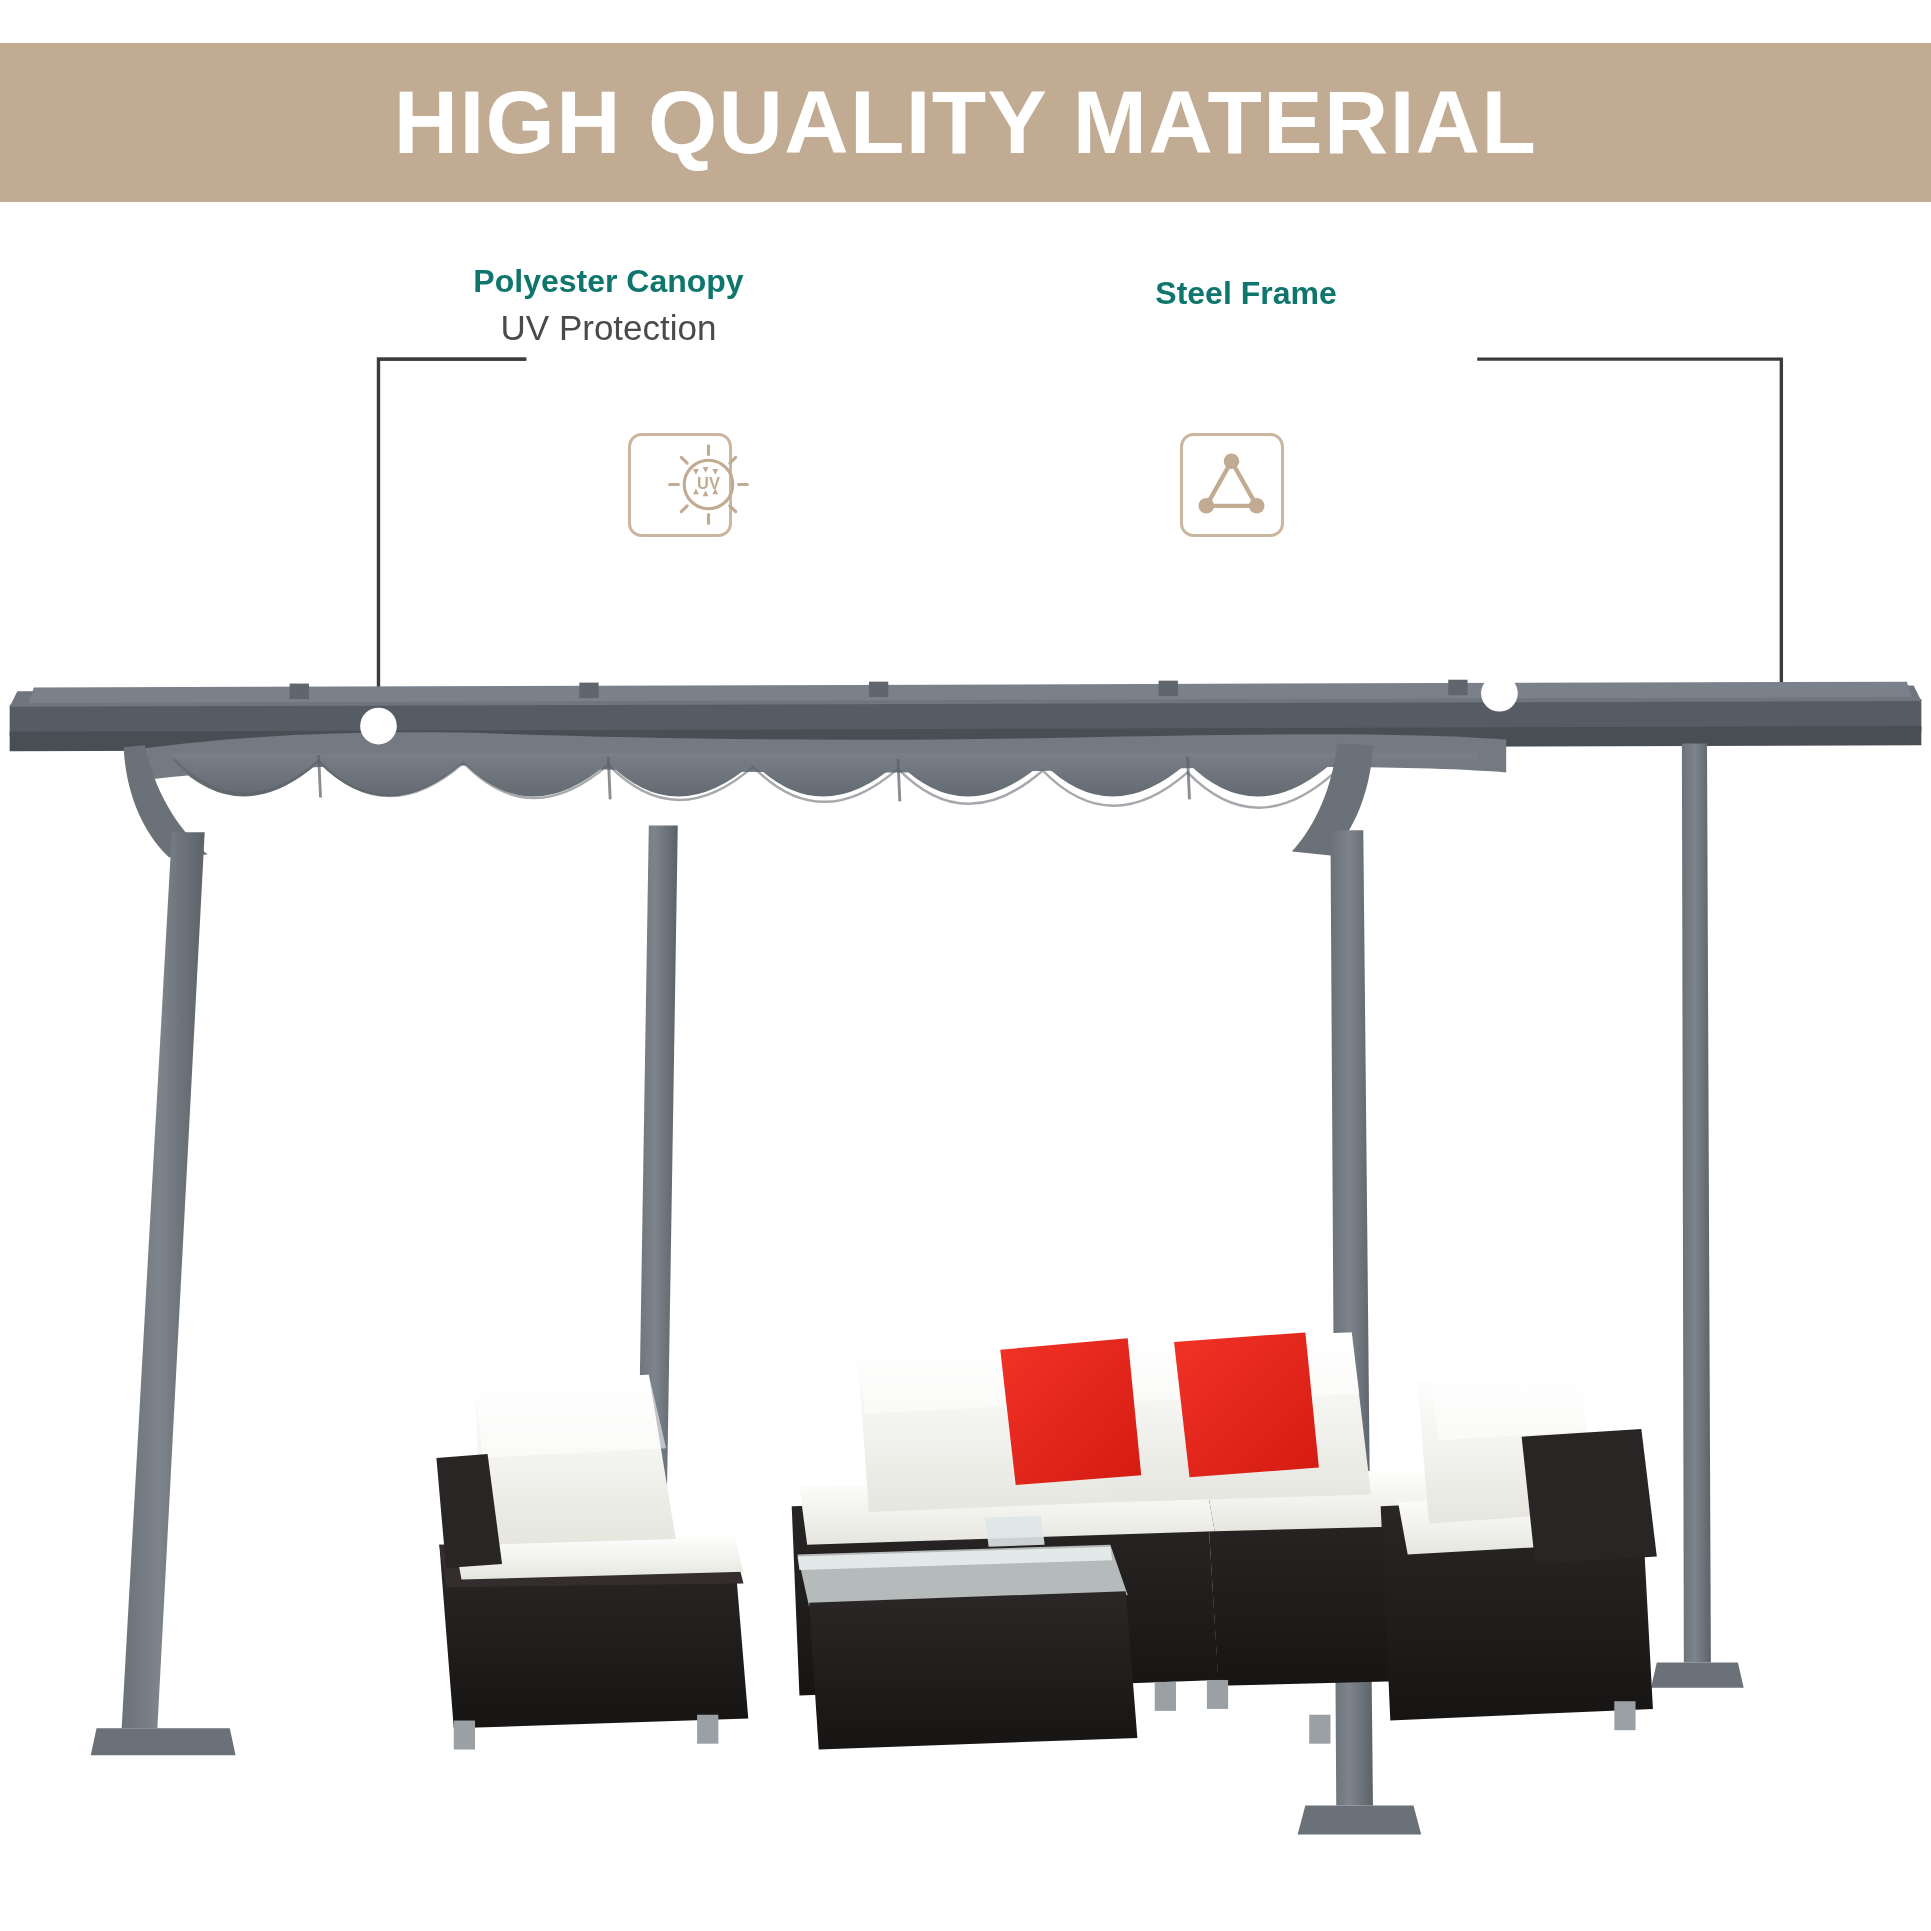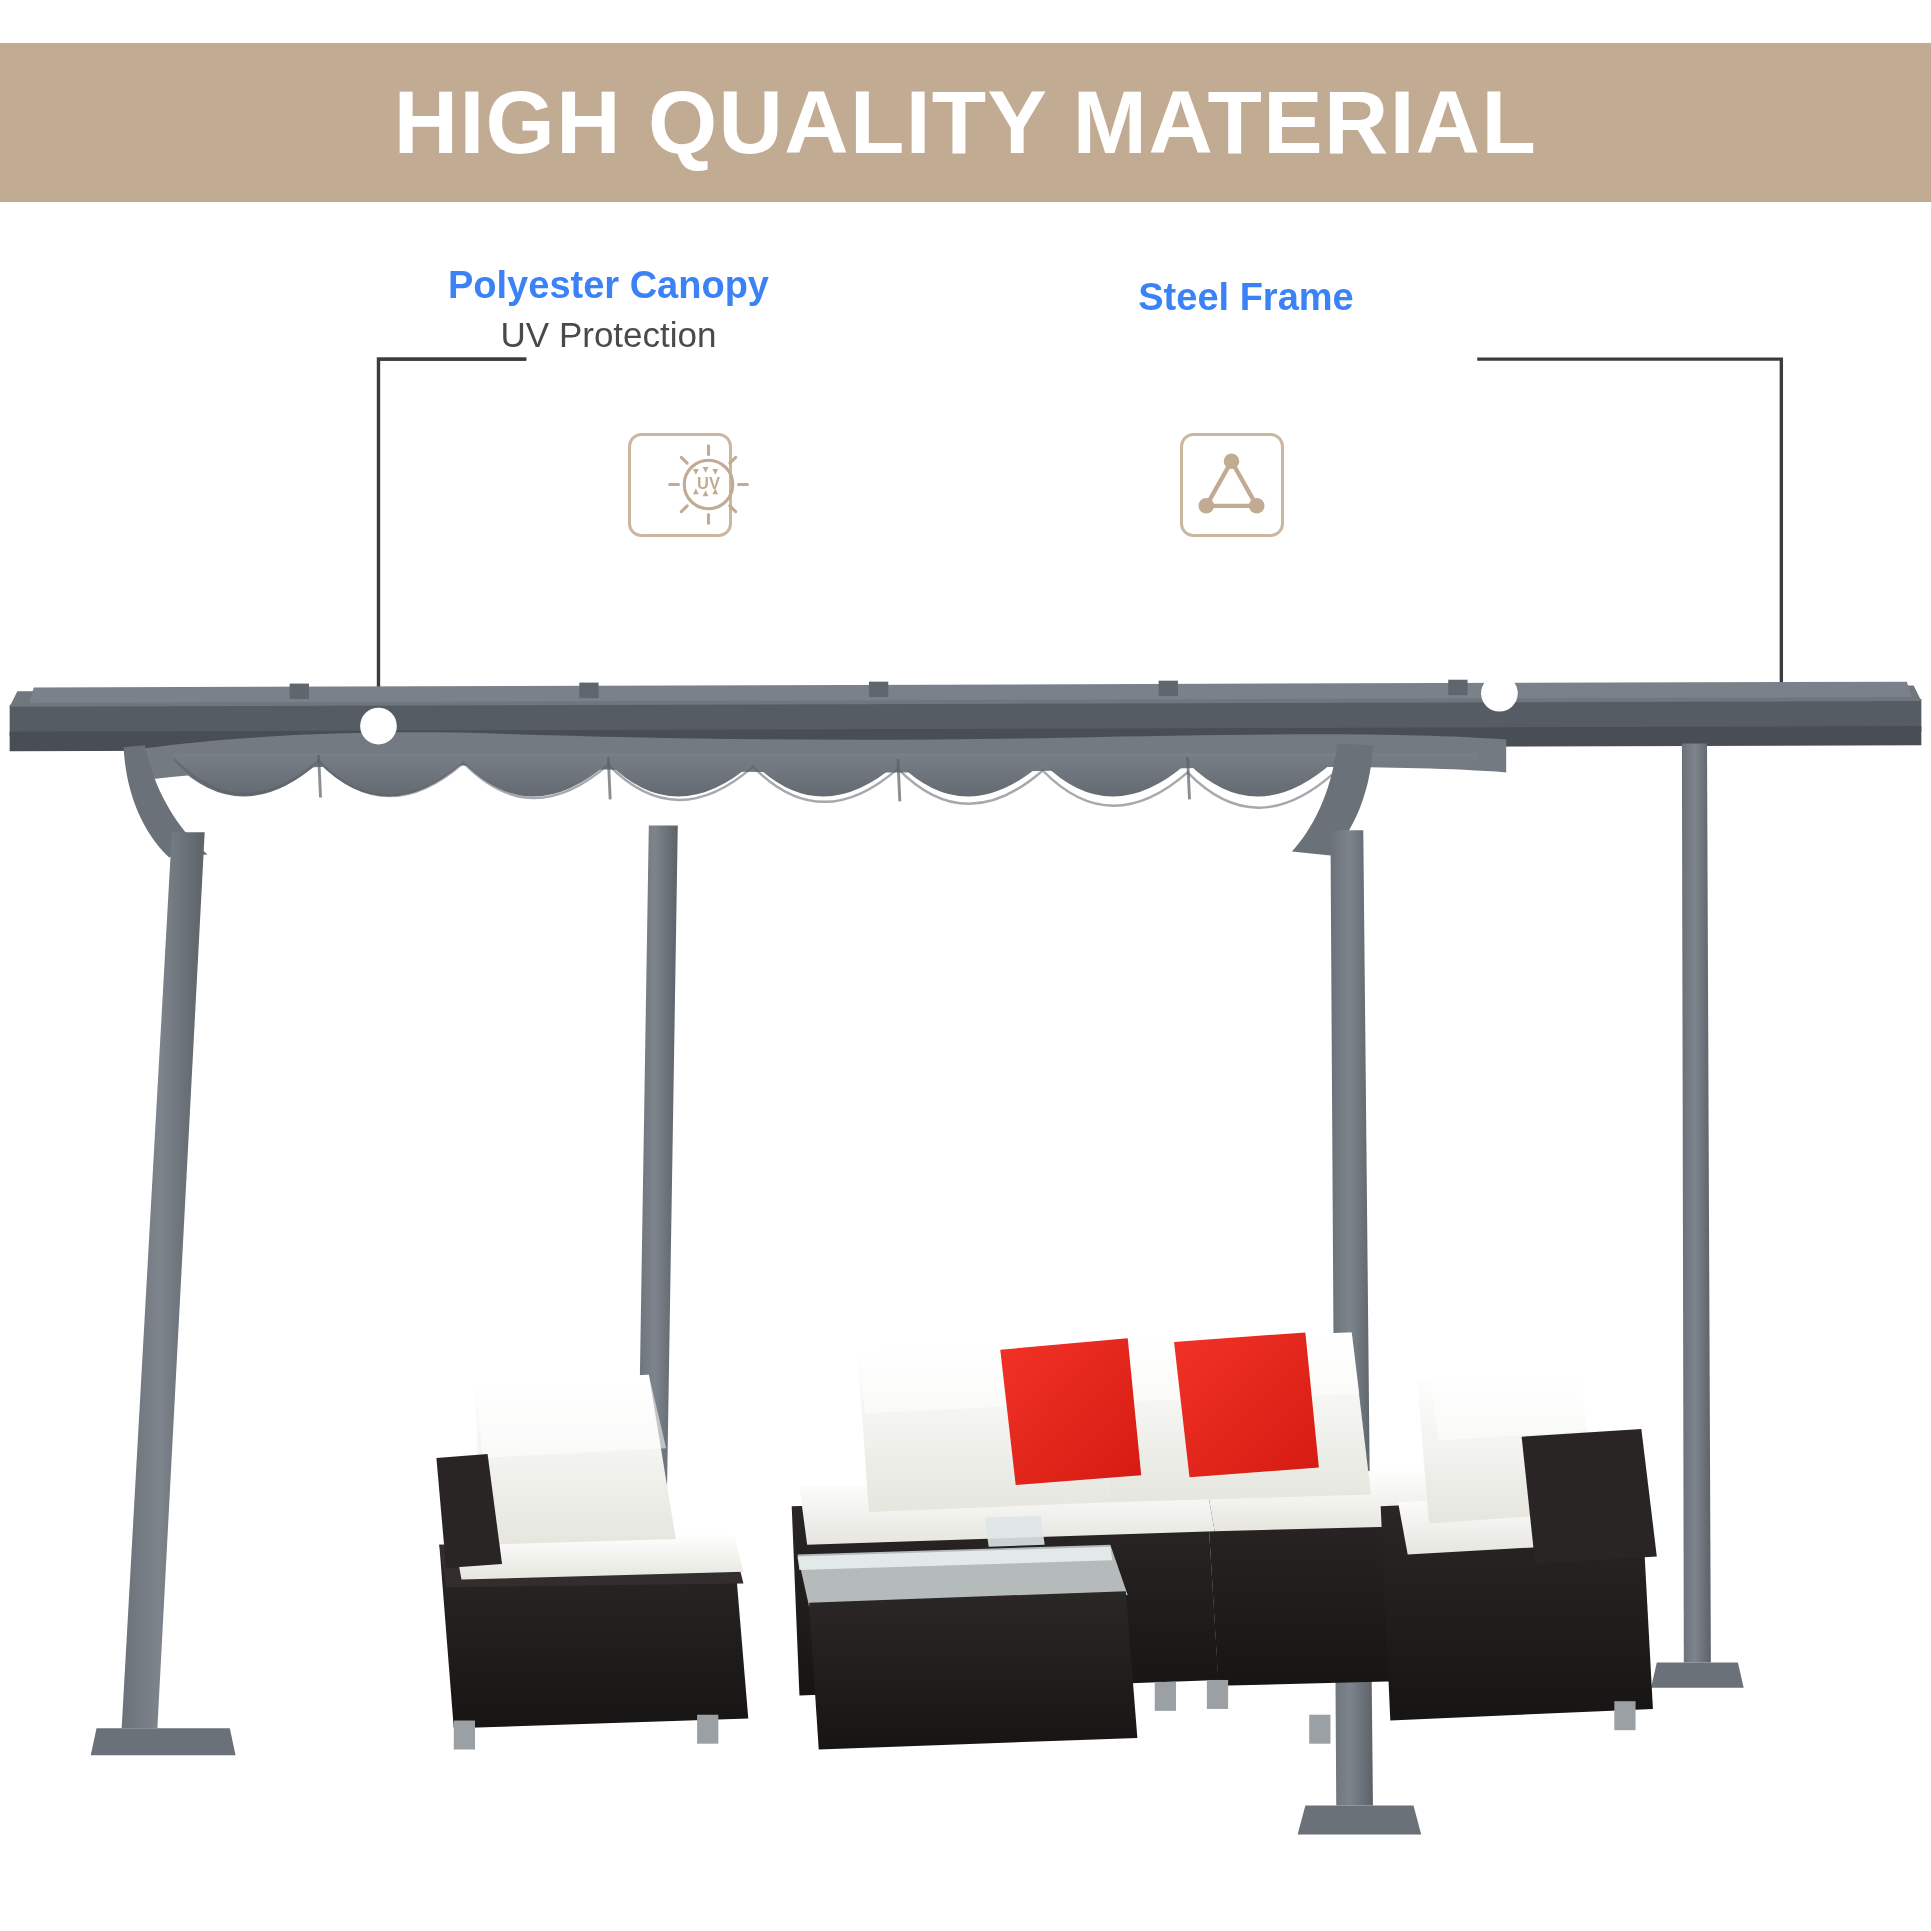--- a/index.html
+++ b/index.html
@@ -43,23 +43,23 @@
     white-space: nowrap;
   }
 
   
   .callout {
     position: absolute;
     text-align: center;
     line-height: 1.18;
   }
   .callout .c-title {
-    font-size: 38px;
+    font-size: 32px;
     font-weight: bold;
-    color: #3b82f6;
+    color: #0f766e;
     white-space: nowrap;
   }
   .callout .c-sub {
     font-size: 35px;
     font-weight: normal;
     color: #4a4a4a;
     white-space: nowrap;
     margin-top: 5.8px;
   }
   #callout-canopy { left: 377px; top: 263px; width: 463px; }

